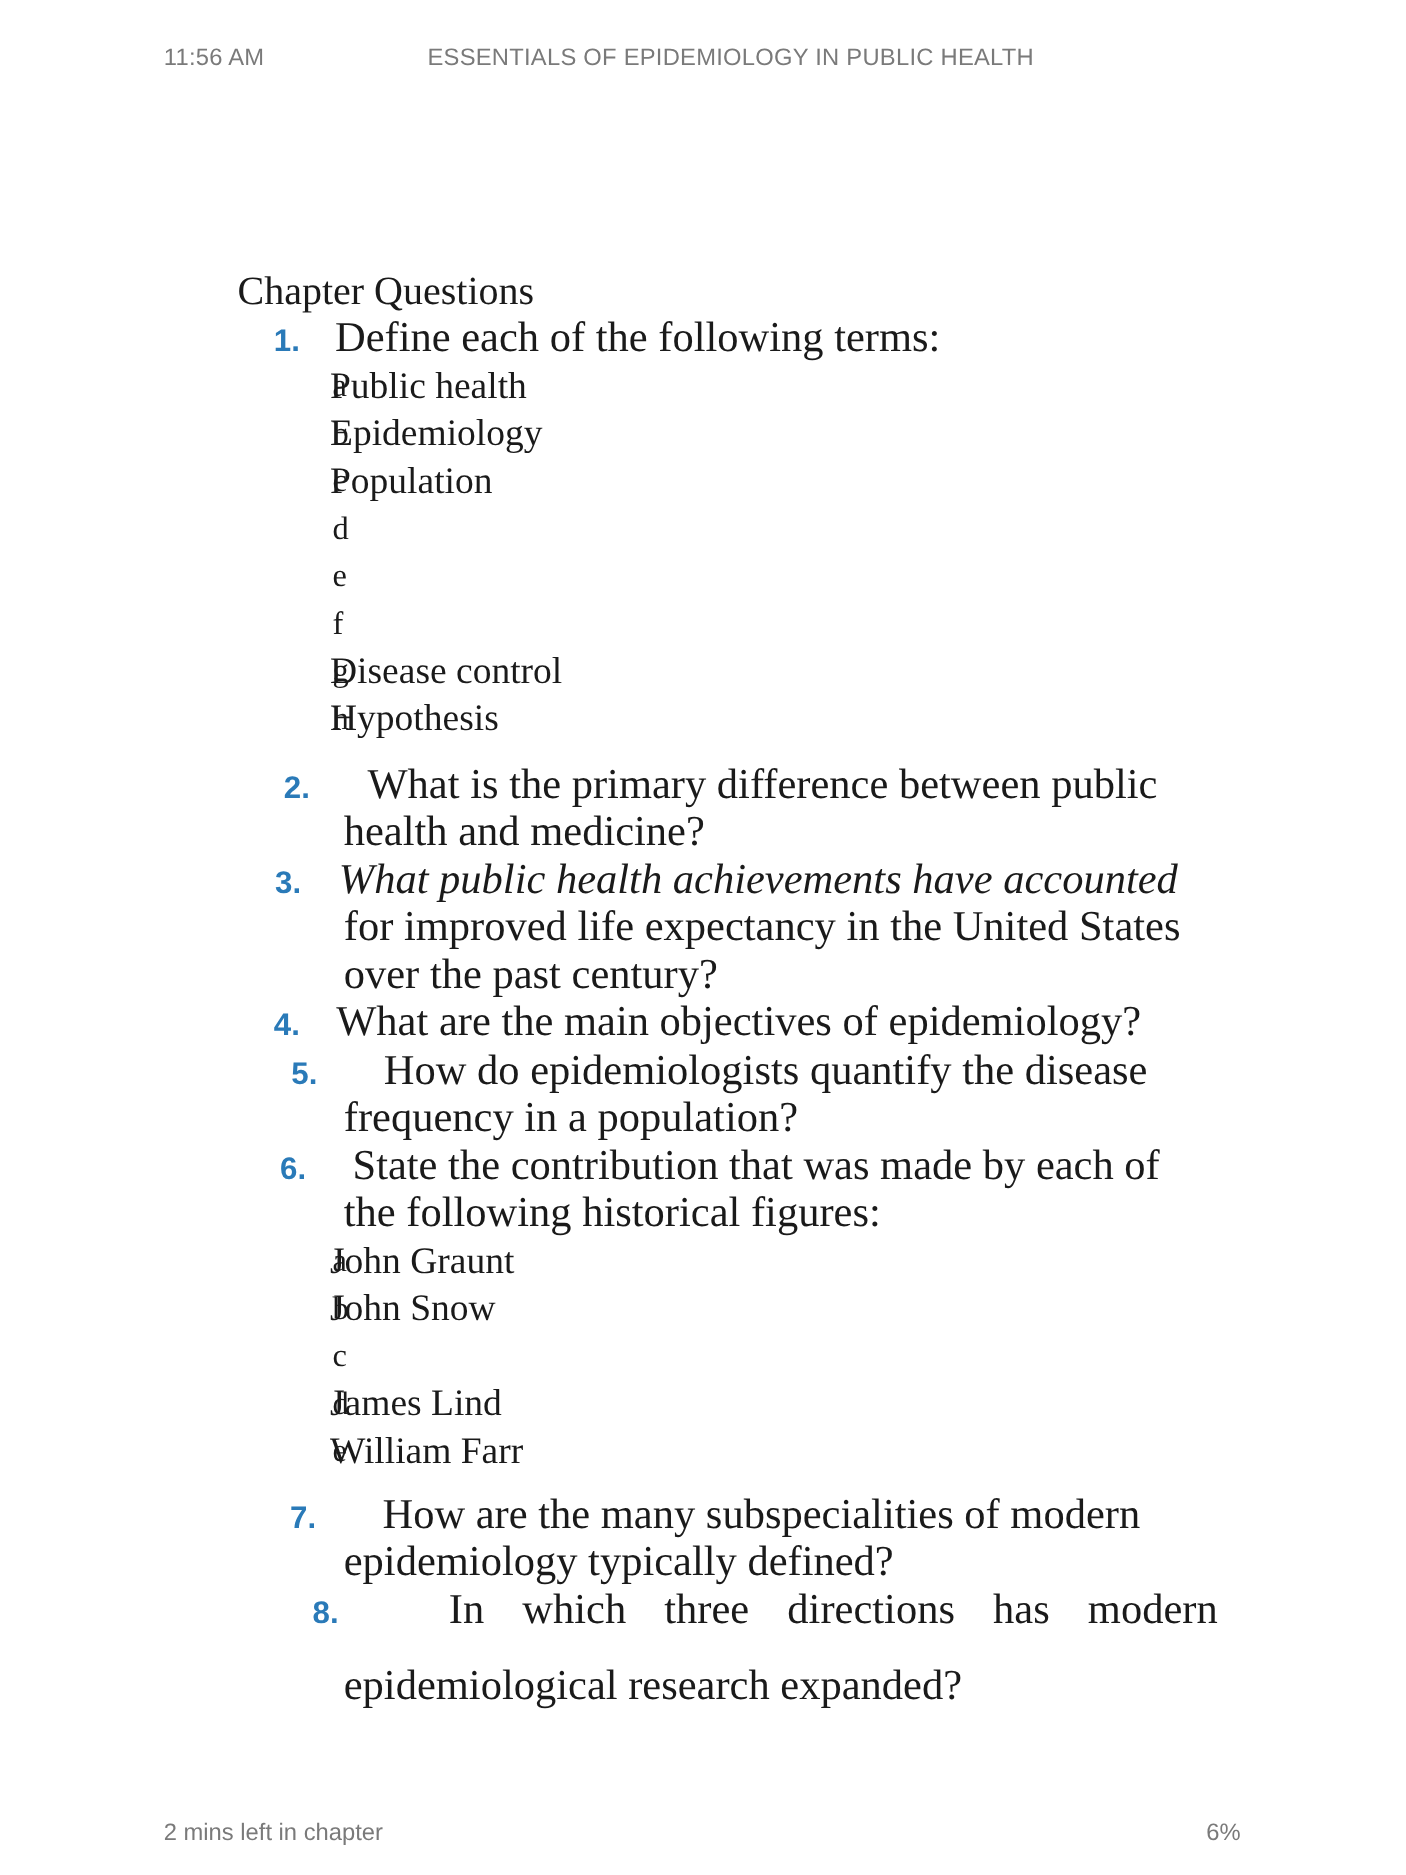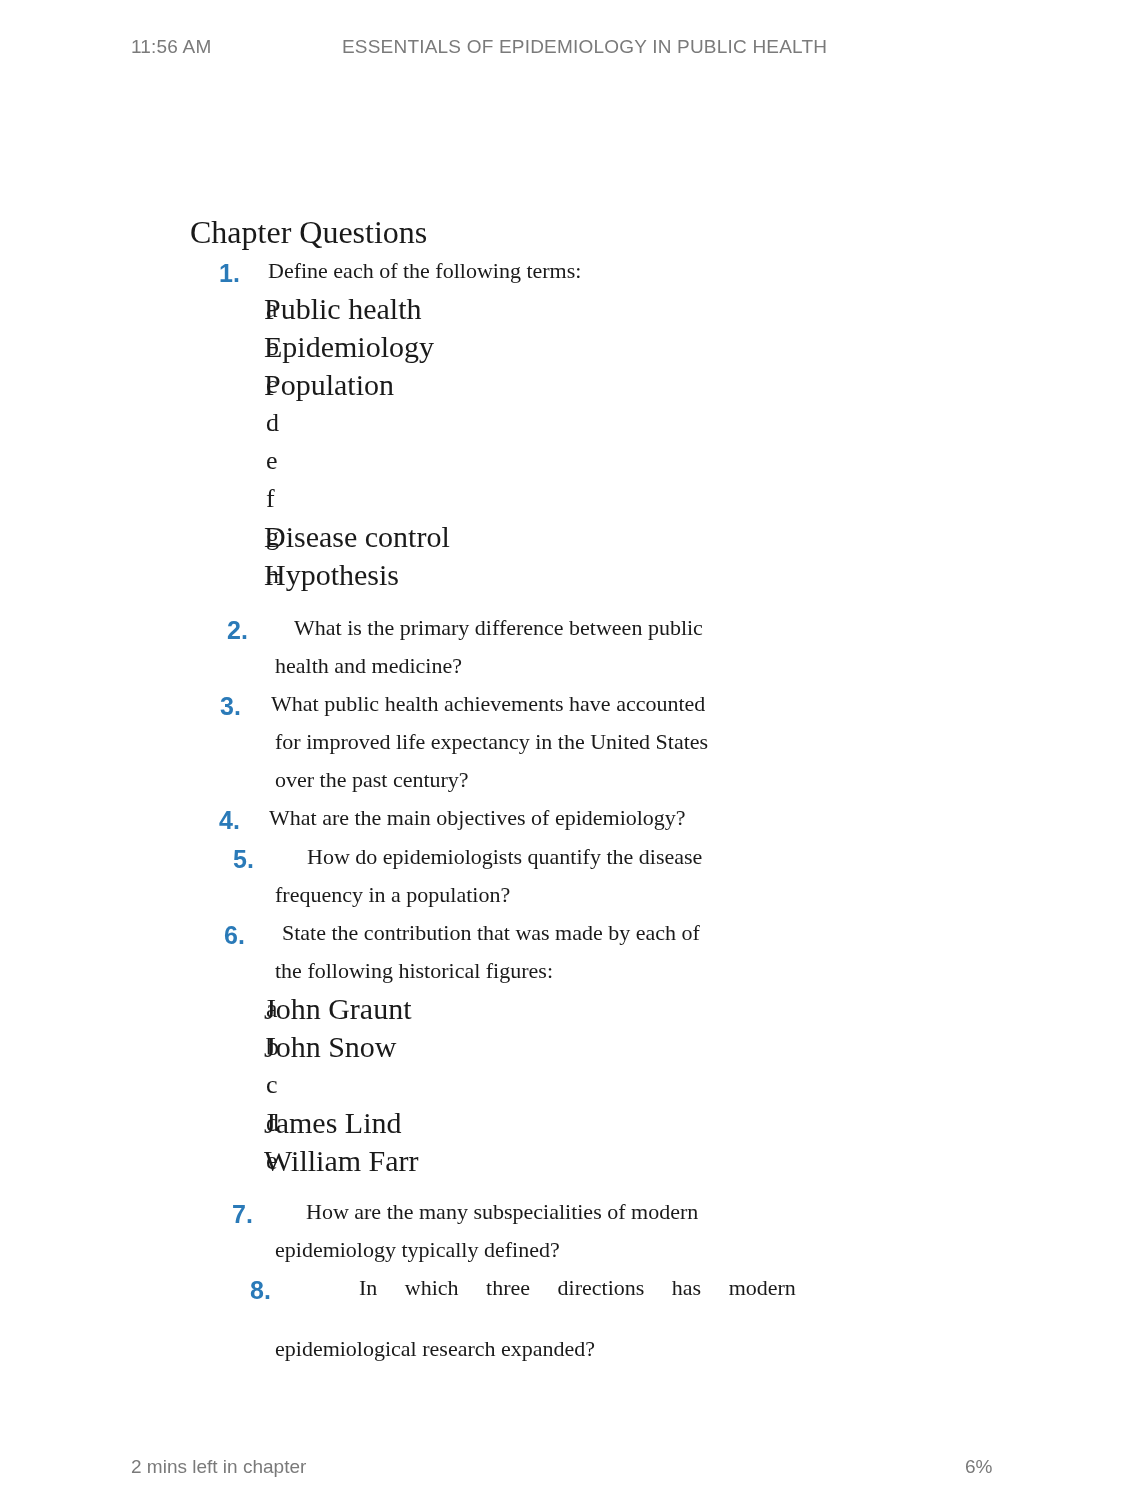--- a/index.html
+++ b/index.html
@@ -5,21 +5,21 @@
   html, body { margin: 0; padding: 0; background: #ffffff; }
   body { width: 1125px; height: 1500px; position: relative; overflow: hidden; }
   .status { position: absolute; top: 36px; font-family: "Liberation Sans", sans-serif; font-size: 19px; color: #7a7a7a; letter-spacing: 0.2px; }
   .time { left: 131px; }
   .book-title { left: 314px; margin-left: 28px; }
   .footer { position: absolute; top: 1456px; font-family: "Liberation Sans", sans-serif; font-size: 19px; color: #7a7a7a; }
   .footer-left { left: 131px; }
   .footer-right { left: 965px; }
   .content { font-family: "DejaVu Serif", "Liberation Serif", serif; color: #1a1a1a; font-size: 27px; }
   .heading { position: absolute; left: 190px; top: 214px; font-size: 32px; font-family: "Liberation Serif", serif; }
-  .q { position: absolute; font-family: "Liberation Serif", serif; font-size: 22px; line-height: 38px; }
+  .q { position: absolute; font-family: "Liberation Serif", serif; font-size: 34px; line-height: 38px; }
   .num { position: absolute; color: #2a7ab8; font-family: "Liberation Sans", sans-serif; font-weight: bold; font-size: 25px; }
   .term { position: absolute; left: 264px; font-family: "Liberation Serif", serif; font-size: 30px; line-height: 38px; white-space: nowrap; }
   .term .ovl { position: absolute; left: 2px; top: 0; font-size: 26px; }
 </style>
 </head>
 <body>
 
 <div>
   <span class="status time">11:56 AM</span>
   <span class="status book-title">ESSENTIALS OF EPIDEMIOLOGY IN PUBLIC HEALTH</span>
@@ -38,21 +38,21 @@
   <div class="term" style="top:442px;"><span class="ovl">e</span></div>
   <div class="term" style="top:480px;"><span class="ovl">f</span></div>
   <div class="term" style="top:518px;"><span class="ovl">g</span><span>Disease control</span></div>
   <div class="term" style="top:556px;"><span class="ovl">h</span><span>Hypothesis</span></div>
 
   <span class="num" style="left:227px;top:616px;">2.</span>
   <span class="q" style="left:294px;top:609px;">What is the primary difference between public</span>
   <span class="q" style="left:275px;top:647px;">health and medicine?</span>
 
   <span class="num" style="left:220px;top:692px;">3.</span>
-  <span class="q" style="left:271px;top:685px;">What public health achievements have accounted</span>
+  <span class="q" style="left:271px;top:685px;font-style:italic;">What public health achievements have accounted</span>
   <span class="q" style="left:275px;top:723px;text-align:center;">for improved life expectancy in the United States</span>
   <span class="q" style="left:275px;top:761px;">over the past century?</span>
 
   <span class="num" style="left:219px;top:806px;">4.</span>
   <span class="q" style="left:269px;top:799px;">What are the main objectives of epidemiology?</span>
 
   <span class="num" style="left:233px;top:845px;">5.</span>
   <span class="q" style="left:307px;top:838px;">How do epidemiologists quantify the disease</span>
   <span class="q" style="left:275px;top:876px;">frequency in a population?</span>
 

